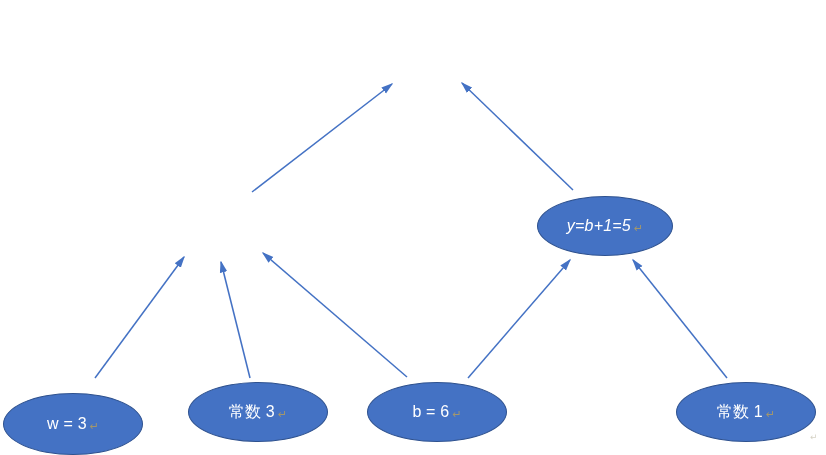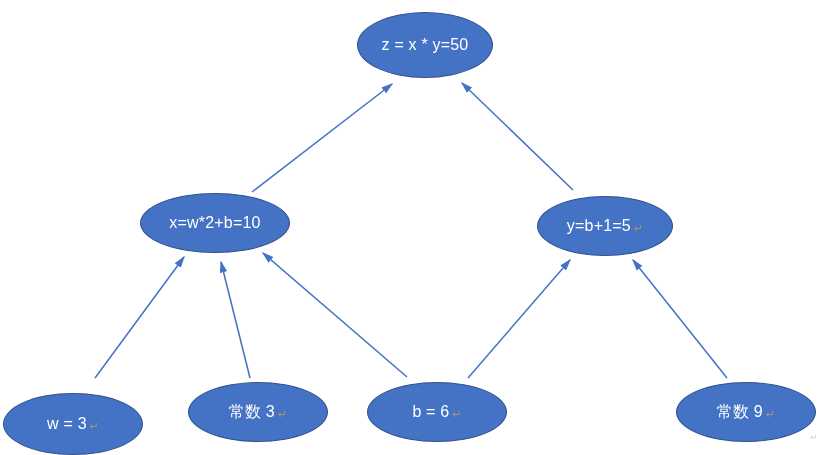--- a/index.html
+++ b/index.html
@@ -60,39 +60,33 @@
         <line x1="573" y1="190" x2="462" y2="83" stroke="#4472C4" stroke-width="1.5" marker-end="url(#arrowhead)"></line>
         <line x1="95" y1="378" x2="184" y2="257" stroke="#4472C4" stroke-width="1.5" marker-end="url(#arrowhead)"></line>
         <line x1="250" y1="378" x2="221" y2="262" stroke="#4472C4" stroke-width="1.5" marker-end="url(#arrowhead)"></line>
         <line x1="407" y1="377" x2="263" y2="253" stroke="#4472C4" stroke-width="1.5" marker-end="url(#arrowhead)"></line>
         <line x1="468" y1="378" x2="570" y2="260" stroke="#4472C4" stroke-width="1.5" marker-end="url(#arrowhead)"></line>
         <line x1="727" y1="378" x2="633" y2="260" stroke="#4472C4" stroke-width="1.5" marker-end="url(#arrowhead)"></line>
       </g>
   </svg>
 
   <span class="stray-mark" style="left: 810px; top: 432px; color: rgb(181, 174, 151);">↵</span>
-<div class="node" style="left: 357px; top: 12px; width: 136px; height: 66px; background: rgb(68, 114, 196); border: 1.6px solid rgb(47, 82, 143); color: rgb(255, 255, 255);">
-      <span class="node-label">z = x * y=50</span>
-    </div>
-    <div class="node" style="left: 140px; top: 193px; width: 150px; height: 60px; background: rgb(68, 114, 196); border: 1.6px solid rgb(47, 82, 143); color: rgb(255, 255, 255);">
-      <span class="node-label">x=w*2+b=10</span>
-    </div>
-    <div class="node" style="left: 537px; top: 196px; width: 136px; height: 60px; background: rgb(68, 114, 196); border: 1.6px solid rgb(47, 82, 143); color: rgb(255, 255, 255);">
+    <div class="node" style="left: 537px; top: 196px; width: 136px; height: 60px; background: rgb(68, 114, 196); border: 1.6px solid rgb(47, 82, 143); color: rgb(255, 255, 255); font-style: italic;">
       <span class="node-label">y=b+1=5</span>
       <span class="return-mark" style="color: rgb(162, 150, 109);">↵</span>
     </div>
     <div class="node" style="left: 3px; top: 393px; width: 140px; height: 62px; background: rgb(68, 114, 196); border: 1.6px solid rgb(47, 82, 143); color: rgb(255, 255, 255);">
       <span class="node-label">w = 3</span>
       <span class="return-mark" style="color: rgb(162, 150, 109);">↵</span>
     </div>
     <div class="node" style="left: 188px; top: 382px; width: 140px; height: 60px; background: rgb(68, 114, 196); border: 1.6px solid rgb(47, 82, 143); color: rgb(255, 255, 255);">
       <span class="node-label">常数 3</span>
       <span class="return-mark" style="color: rgb(162, 150, 109);">↵</span>
     </div>
     <div class="node" style="left: 367px; top: 382px; width: 140px; height: 60px; background: rgb(68, 114, 196); border: 1.6px solid rgb(47, 82, 143); color: rgb(255, 255, 255);">
       <span class="node-label">b = 6</span>
       <span class="return-mark" style="color: rgb(162, 150, 109);">↵</span>
     </div>
     <div class="node" style="left: 676px; top: 382px; width: 140px; height: 60px; background: rgb(68, 114, 196); border: 1.6px solid rgb(47, 82, 143); color: rgb(255, 255, 255);">
-      <span class="node-label">常数 9</span>
+      <span class="node-label">常数 1</span>
       <span class="return-mark" style="color: rgb(162, 150, 109);">↵</span>
     </div>
   </div>
 
 </body></html>

